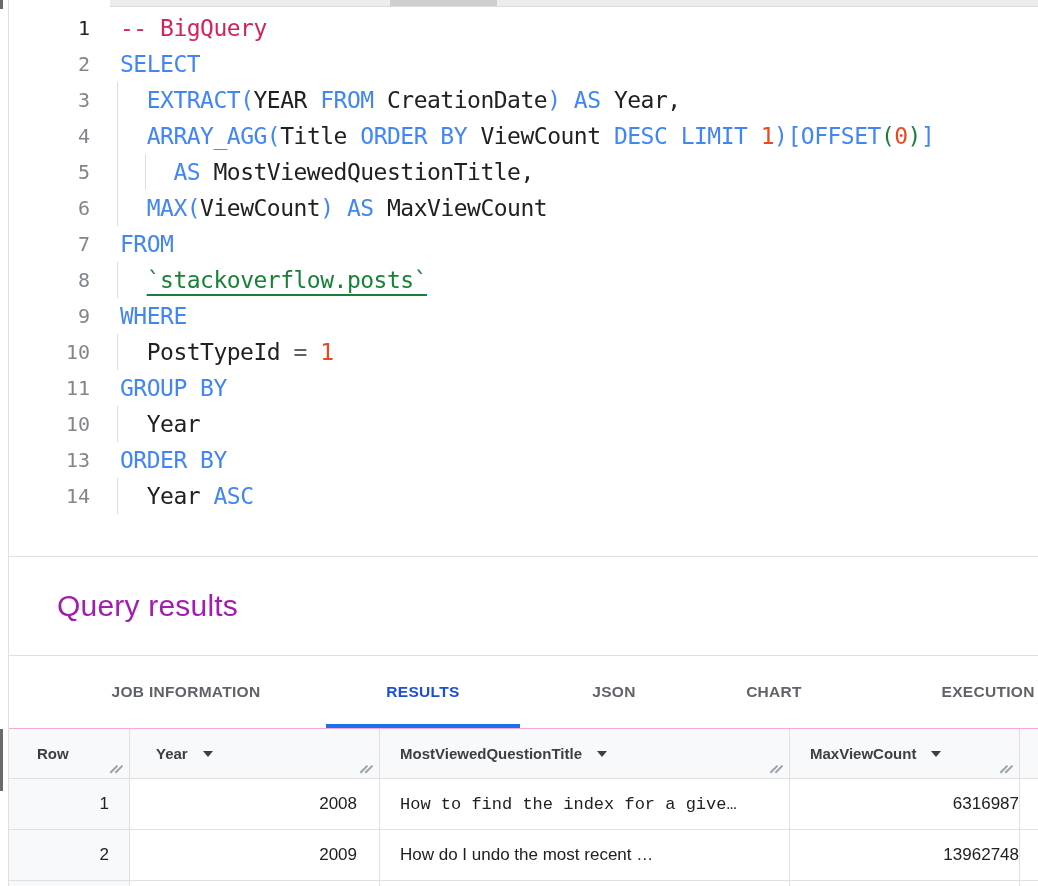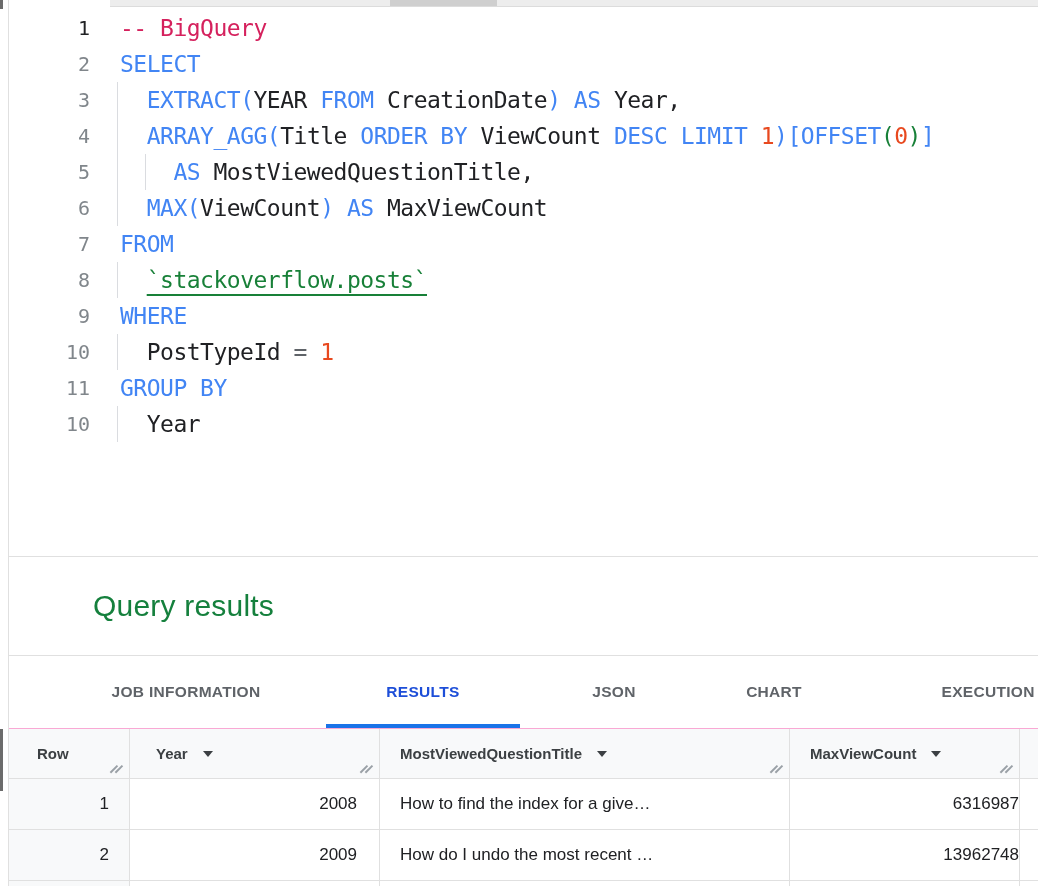--- a/index.html
+++ b/index.html
@@ -29,21 +29,21 @@
   .tok.grn{color:#188038;}
   .tok.op{color:#5f6368;}
   .tok.lnk{color:#188038;text-decoration:underline;text-decoration-color:#188038;text-underline-offset:6px;cursor:pointer;}
 
   .divider{position:absolute;left:9px;right:0;height:1px;background:#e0e0e0;}
   .d1{top:556px;}
   .d2{top:655px;}
 
   
   .results-header{position:absolute;top:557px;left:9px;right:0;height:98px;display:flex;align-items:center;padding-left:48px;}
-  .results-title{font-size:30px;font-weight:400;color:#15803d;letter-spacing:0.2px;margin-left:36px;}
+  .results-title{font-size:30px;font-weight:400;color:#a21caf;letter-spacing:0.2px;}
 
   
   .tabs{position:absolute;top:656px;left:9px;right:0;height:72px;border-bottom:3px solid #f9a8d4;
         display:flex;padding-left:51px;overflow:hidden;box-sizing:content-box;}
   .tab{position:relative;height:72px;display:flex;align-items:center;justify-content:center;flex:none;
        font-size:15.5px;font-weight:700;letter-spacing:0.3px;color:#5f6368;cursor:pointer;}
   .tab.active{color:#1d4ed8;}
   .tab .underline{position:absolute;bottom:0;left:14px;right:14px;height:4px;background:#1a73e8;}
 
   
@@ -121,20 +121,28 @@
         <div class="ln-code"><span class="guide" style="left: 27px;"></span><span class="tok id">  PostTypeId </span><span class="tok op">=</span><span class="tok id"> </span><span class="tok num">1</span></div>
       </div>
       <div class="ln">
         <div class="ln-num">11</div>
         <div class="ln-code"><span class="tok kw">GROUP BY</span></div>
       </div>
       <div class="ln">
         <div class="ln-num">10</div>
         <div class="ln-code"><span class="guide" style="left: 27px;"></span><span class="tok id">  Year</span></div>
       </div>
+      <div class="ln">
+        <div class="ln-num">13</div>
+        <div class="ln-code"><span class="tok kw">ORDER BY</span></div>
+      </div>
+      <div class="ln">
+        <div class="ln-num">14</div>
+        <div class="ln-code"><span class="guide" style="left: 27px;"></span><span class="tok id">  Year </span><span class="tok kw">ASC</span></div>
+      </div>
     </div>
 
   <div class="divider d1"></div>
 
   <div class="results-header">
     <span class="results-title">Query results</span>
   </div>
 
   <div class="divider d2"></div>
 
@@ -189,21 +197,21 @@
             <i></i>
             <i></i>
           </span>
         </div>
         <div class="cell last" style="background: rgb(248, 249, 250);"></div>
       </div>
       <div class="tbody">
         <div class="trow">
           <div class="cell al-r rowcol" style="width: 121px;">1</div>
           <div class="cell al-r" style="width: 250px; padding-right: 22px;">2008</div>
-          <div class="cell al-l" style="width: 410px; padding-left: 20px;">How to find the index for a give…</div>
+          <div class="cell al-l" style="width: 410px; padding-left: 20px; font-family: Liberation Mono, monospace;">How to find the index for a give…</div>
           <div class="cell al-r" style="width: 230px; ">6316987</div>
           <div class="cell last"></div>
         </div>
         <div class="trow">
           <div class="cell al-r rowcol" style="width: 121px;">2</div>
           <div class="cell al-r" style="width: 250px; padding-right: 22px;">2009</div>
           <div class="cell al-l" style="width: 410px; padding-left: 20px;">How do I undo the most recent …</div>
           <div class="cell al-r" style="width: 230px; ">13962748</div>
           <div class="cell last"></div>
         </div>

